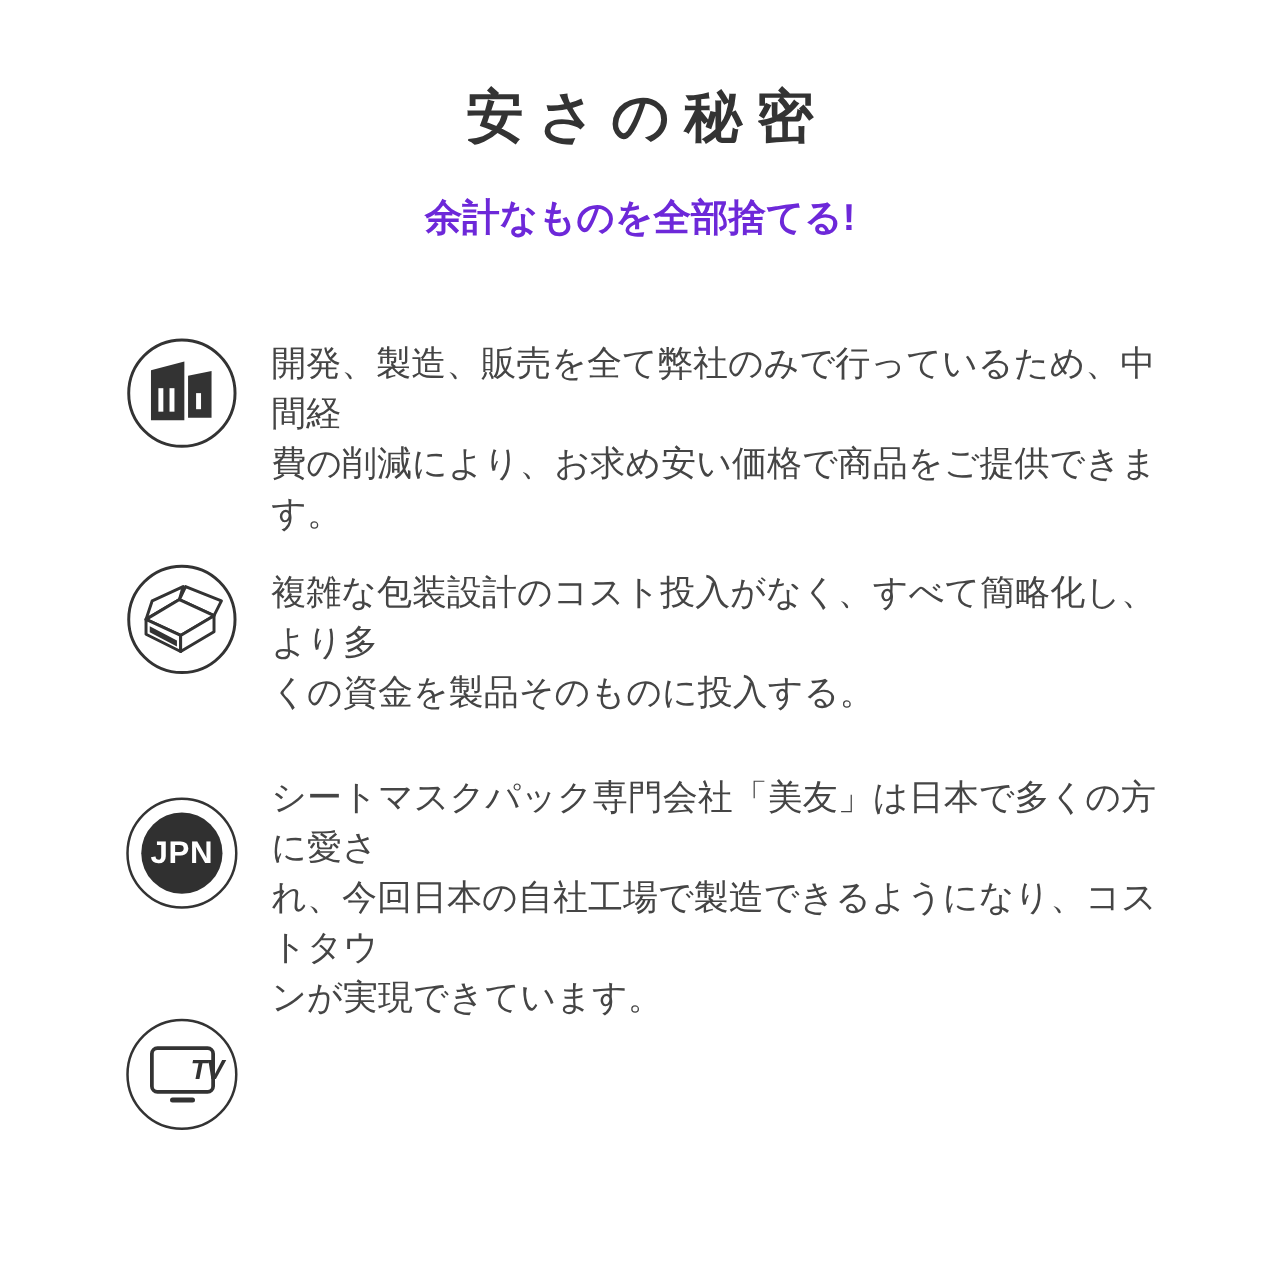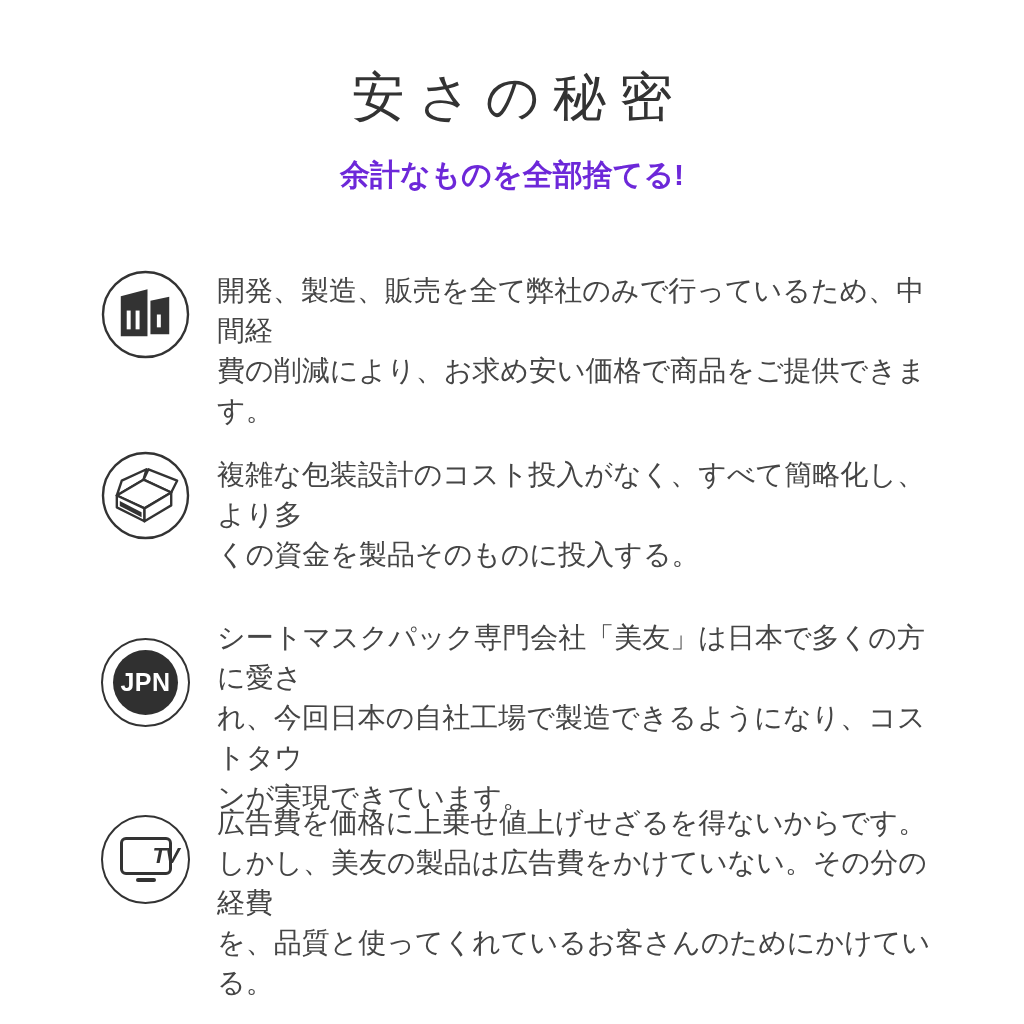--- a/index.html
+++ b/index.html
@@ -7,21 +7,21 @@
     position:relative;
     width:1024px;height:1024px;
     background:#ffffff;
     overflow:hidden;
     font-family:"Liberation Sans",sans-serif;
   }
   
   .title{
     position:absolute;top:70px;left:0;width:1024px;
     margin:0;text-align:center;
-    font-size:53px;font-weight:400;line-height:1;
+    font-size:46px;font-weight:700;line-height:1;
     letter-spacing:0.25em;padding-left:0.25em;box-sizing:border-box;
     color:#333333;
   }
   .subtitle{
     position:absolute;top:157px;left:0;width:1024px;
     margin:0;text-align:center;
     font-size:30px;font-weight:bold;line-height:1.2;
     color:#6d28d9;
   }
   
@@ -113,17 +113,14 @@
   <p class="feature-text row3-text">シートマスクパック専門会社「美友」は日本で多くの方に愛さ
 れ、今回日本の自社工場で製造できるようになり、コストタウ
 ンが実現できています。</p>
 
   <span class="icon-wrap row4-icon">
     <span class="ring">
       <span class="tv-frame">TV</span>
       <span class="tv-stand"></span>
     </span>
   </span>
-  <p class="feature-text row4-text">広告費を価格に上乗せ値上げせざるを得ないからです。
-しかし、美友の製品は広告費をかけていない。その分の経費
-を、品質と使ってくれているお客さんのためにかけている。</p>
 
 </div>
 
 </body></html>

